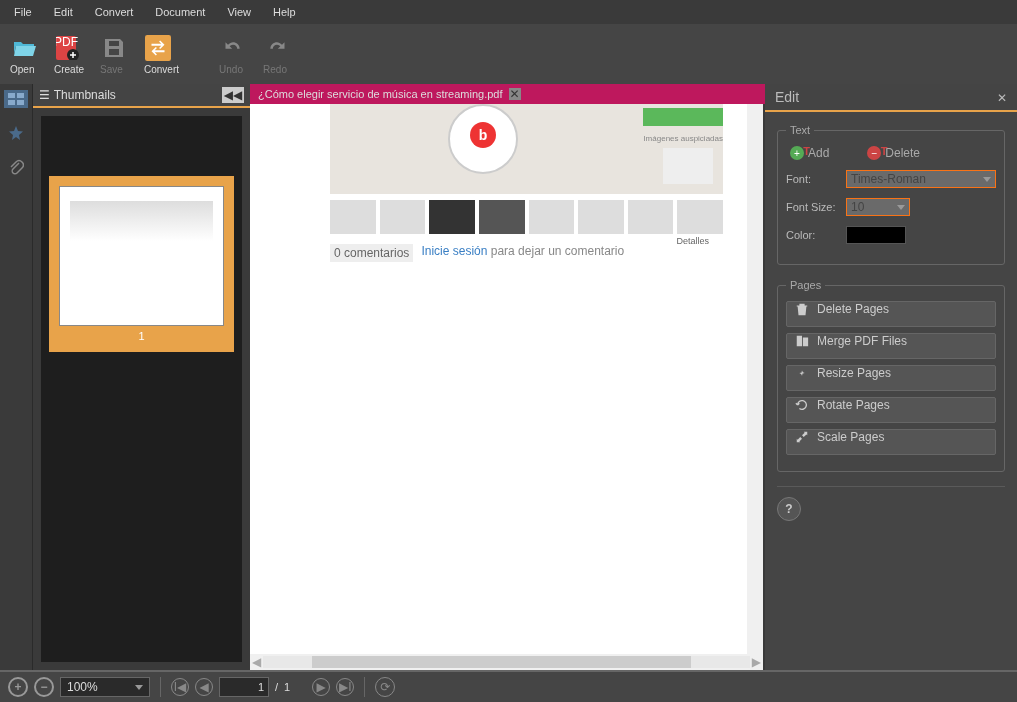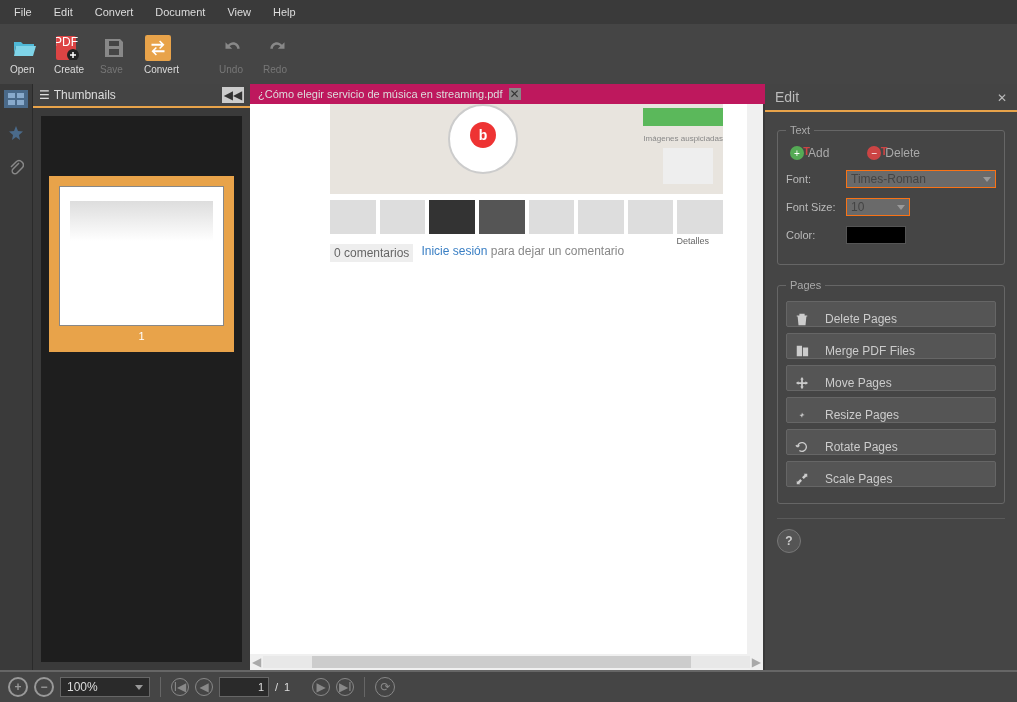--- a/index.html
+++ b/index.html
@@ -77,21 +77,21 @@
 .text-act { display: flex; align-items: center; gap: 4px; cursor: pointer; }
 .act-add-icon { width:14px; height:14px; background:#5a5; border-radius:50%; color:#fff; display:flex; align-items:center; justify-content:center; font-size:10px; position:relative; }
 .act-add-icon::after { content:'T'; position:absolute; right:-6px; top:-1px; color:#c44; font-weight:bold; font-size:11px; }
 .act-del-icon { width:14px; height:14px; background:#c44; border-radius:50%; color:#fff; display:flex; align-items:center; justify-content:center; font-size:10px; position:relative; }
 .act-del-icon::after { content:'T'; position:absolute; right:-6px; top:-1px; color:#c44; font-weight:bold; font-size:11px; }
 .form-row { display: flex; align-items: center; margin-bottom: 10px; }
 .form-lbl { width: 60px; color: #bbb; font-size: 11px; }
 .select-box { background: #6a6a6a; border: 1px solid #f97316; height: 18px; display: flex; align-items: center; justify-content: space-between; padding: 0 4px; color: #444; font-size: 11px; cursor: pointer; }
 .select-arrow { width: 0; height: 0; border-left: 4px solid transparent; border-right: 4px solid transparent; border-top: 5px solid #999; }
 .color-swatch { width: 60px; height: 18px; background: #000; border: 1px solid #555; cursor: pointer; }
-.page-btn { background: #555; border: 1px solid #666; height: 26px; display: flex; align-items: flex-end; gap: 16px; padding: 0 8px; margin-bottom: 6px; cursor: pointer; color: #ccc; font-size: 11px; border-radius: 2px; }
+.page-btn { background: #555; border: 1px solid #666; height: 26px; display: flex; align-items: flex-start; gap: 8px; padding: 0 8px; margin-bottom: 6px; cursor: pointer; color: #ccc; font-size: 11px; border-radius: 2px; }
 .page-btn svg { width: 14px; height: 14px; }
 .help-btn { width: 24px; height: 24px; border-radius: 50%; background: #555; border: 1px solid #777; display: flex; align-items: center; justify-content: center; color: #ccc; font-weight: bold; cursor: pointer; margin-top: 10px; }
 .edit-divider { border-top: 1px solid #5a5a5a; margin: 14px 0 0; }
 
 
 .bottom-bar { height: 32px; background: #454545; border-top: 2px solid #666; display: flex; align-items: center; padding: 0 8px; gap: 6px; }
 .zoom-circle { width: 20px; height: 20px; border: 2px solid #999; border-radius: 50%; display: flex; align-items: center; justify-content: center; color: #999; font-size: 13px; cursor: pointer; font-weight: bold; }
 .zoom-select { background: #2a2a2a; border: 1px solid #666; height: 20px; width: 90px; display: flex; align-items: center; justify-content: space-between; padding: 0 6px; color: #ddd; font-size: 11px; cursor: pointer; }
 .nav-circle { width: 18px; height: 18px; border: 1.5px solid #888; border-radius: 50%; display: flex; align-items: center; justify-content: center; color: #888; font-size: 9px; cursor: pointer; }
 .page-input { background: #2a2a2a; border: 1px solid #666; height: 20px; width: 50px; color: #ddd; text-align: right; padding: 0 4px; font-size: 11px; }
@@ -303,26 +303,20 @@
           <span>Delete Pages</span>
         </div>
         <div class="page-btn">
           <svg viewBox="0 0 16 16">
               <path fill="#ccc" d="M2 2h6v12H2zM9 4h6v10H9z"></path>
             </svg>
           <span>Merge PDF Files</span>
         </div>
         <div class="page-btn">
           <svg viewBox="0 0 16 16">
-              <path fill="#ccc" d="M8 1l2 3H9v3h3V6l3 2-3 2V9H9v3h1l-2 3-2-3h1V9H4v1L1 8l3-2v1h3V4H6z"></path>
-            </svg>
-          <span>Move Pages</span>
-        </div>
-        <div class="page-btn">
-          <svg viewBox="0 0 16 16">
               <path fill="#ccc" d="M2 14l5-5-2-1 4-1-1 4-1-2-5 5zM14 2L9 7l2 1-4 1 1-4 1 2 5-5z"></path>
             </svg>
           <span>Resize Pages</span>
         </div>
         <div class="page-btn">
           <svg viewBox="0 0 16 16">
               <path fill="none" stroke="#ccc" stroke-width="1.5" d="M3 8a5 5 0 1 1 2 4M3 8l-2-2m2 2l2-2"></path>
             </svg>
           <span>Rotate Pages</span>
         </div>

